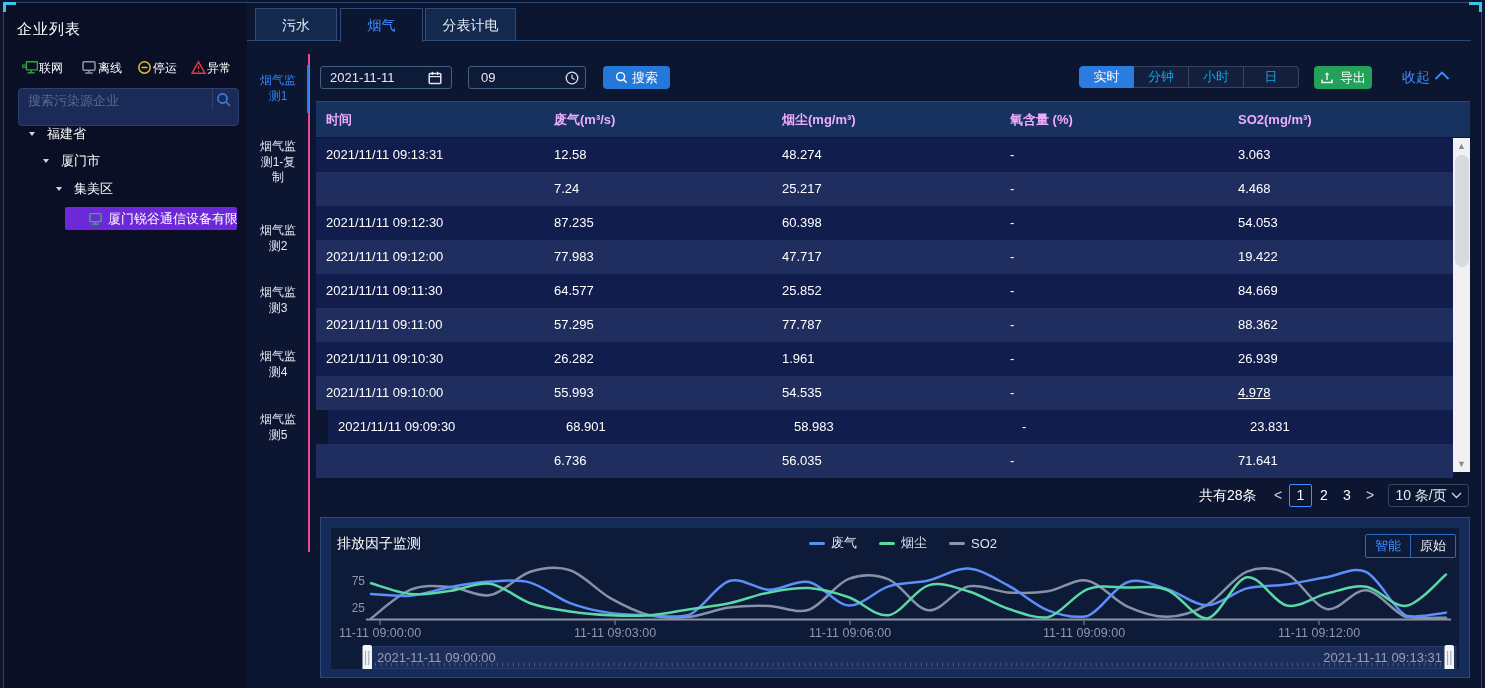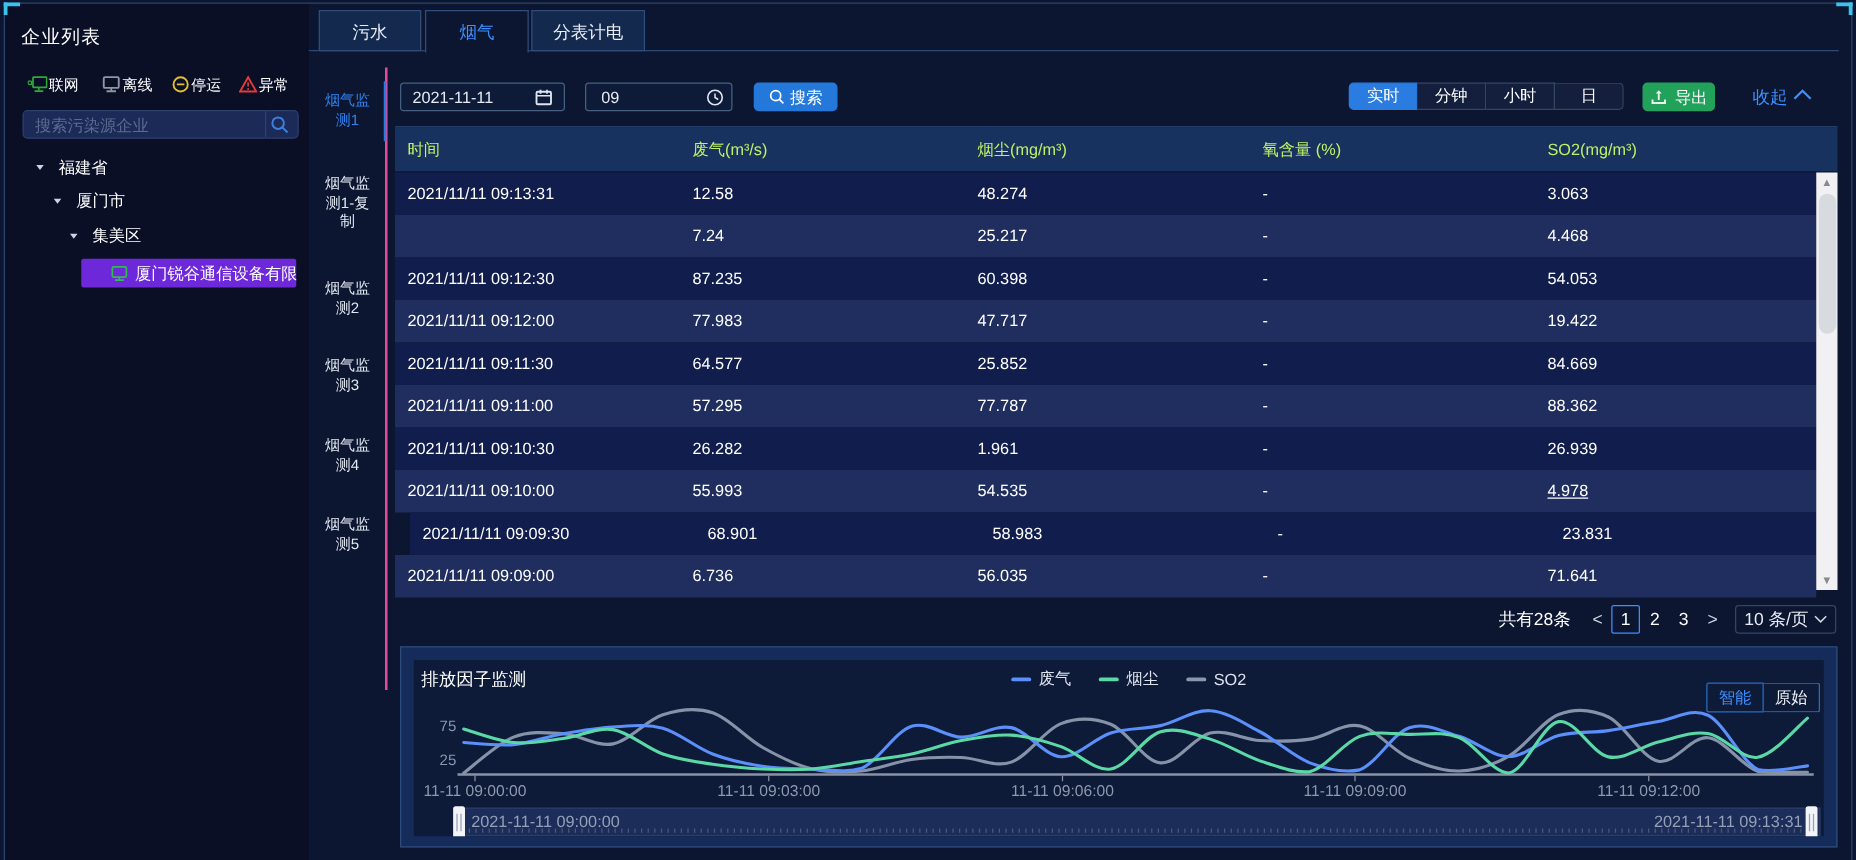--- a/index.html
+++ b/index.html
@@ -12,21 +12,21 @@
 .c-tl-v { left:3px; top:2px; width:3px; height:10px; background:#3cc3ec; }
 .c-tr-h { right:3px; top:2px; width:13px; height:3px; background:#3cc3ec; }
 .c-tr-v { right:3px; top:2px; width:3px; height:10px; background:#3cc3ec; }
 
 
 .sidebar { position:absolute; left:4px; top:3px; width:243px; height:685px; background:#0a0f26; }
 .sb-title { position:absolute; left:13px; top:17px; font-size:15px; color:#fff; letter-spacing:1px; }
 .legend { position:absolute; left:0px; top:57px; width:243px; height:18px; font-size:12px; color:#fff; }
 .leg-item { position:absolute; top:0; height:16px; line-height:16px; }
 .leg-item svg { vertical-align:-3px; margin-right:1px; }
-.search { position:absolute; left:14px; top:85px; width:221px; height:23px; background:#1b2a56; border:1px solid #2c3f6f; border-radius:4px; }
+.search { position:absolute; left:14px; top:85px; width:221px; height:38px; background:#1b2a56; border:1px solid #2c3f6f; border-radius:4px; }
 .search .ph { position:absolute; left:9px; top:3px; font-size:13px; color:#5a6c92; }
 .search .div { position:absolute; right:25px; top:0; width:1px; height:21px; background:#2c3f6f; }
 .search svg { position:absolute; right:6px; top:3px; }
 .tree { position:absolute; left:0; top:118px; width:243px; font-size:13px; color:#fff; }
 .trow { position:absolute; height:22px; line-height:22px; white-space:nowrap; }
 .caret { display:inline-block; width:0; height:0; border-left:3.5px solid transparent; border-right:3.5px solid transparent; border-top:4.5px solid #cdd5e3; margin-right:12px; vertical-align:2px; }
 .tsel { position:absolute; left:61px; top:86px; width:172px; height:23px; background:#6d28d9; border-radius:2px; line-height:23px; padding-left:23px; white-space:nowrap; overflow:hidden; }
 .tsel svg { vertical-align:-3px; margin-right:5px; }
 
 
@@ -39,31 +39,31 @@
 .tabbar { position:absolute; left:247px; top:8px; right:14px; height:33px; border-bottom:1px solid #2c4a74; }
 .tab { position:absolute; top:0; height:33px; line-height:32px; text-align:center; font-size:14px; background:#13294e; border:1px solid #2f4c7a; color:#e8ecf4; }
 .tab.active { background:#0c1631; border-bottom:none; color:#3d8fff; height:34px; }
 
 
 .toolbar { position:absolute; left:310px; top:0; right:4px; height:101px; }
 .inp { position:absolute; top:66px; height:23px; background:#0d1a38; border:1px solid #45607f; border-radius:3px; font-size:13px; color:#e6eaf2; line-height:21px; }
 .inp .ico { position:absolute; top:3px; }
 .btn-search { position:absolute; left:293px; top:66px; width:67px; height:23px; background:#2478da; border-radius:4px; color:#fff; font-size:13px; text-align:center; line-height:23px; }
 .btngroup { position:absolute; left:769px; top:66px; height:22px; display:flex; }
-.bg-item { width:55px; height:22px; line-height:20px; text-align:center; font-size:13px; background:#131f3d; border:1px solid #344564; border-left:none; color:#ffffff; }
+.bg-item { width:55px; height:22px; line-height:20px; text-align:center; font-size:13px; background:#131f3d; border:1px solid #344564; border-left:none; color:#0ea5e9; }
 .bg-item:first-child { border-left:1px solid #344564; border-radius:4px 0 0 4px; }
 .bg-item:last-child { border-radius:0 4px 4px 0; }
 .bg-item.active { background:#2a7ce0; border-color:#2a7ce0; color:#fff; }
 .btn-export { position:absolute; left:1004px; top:66px; width:58px; height:23px; background:#21a159; border-radius:4px; color:#fff; font-size:13px; text-align:center; line-height:23px; }
 .collapse { position:absolute; left:1092px; top:66px; font-size:14px; color:#3d8fff; line-height:23px; }
 
 
 .table { position:absolute; left:316px; top:101px; width:1154px; height:376px; font-size:13px; border-top:1px solid #2b4977; }
 .thead { position:absolute; left:0; top:0; width:1154px; height:35px; background:#17325f; }
-.th { position:absolute; top:0; height:35px; line-height:35px; font-weight:normal; color:#bef264; padding-left:10px; }
+.th { position:absolute; top:0; height:35px; line-height:35px; font-weight:bold; color:#f0abfc; padding-left:10px; }
 .trow2 { position:absolute; left:0; width:1137px; height:34px; }
 .td { position:absolute; top:0; height:34px; line-height:34px; color:#fff; padding-left:10px; }
 .r-dark { background:#101d4d; }
 .r-light { background:#1f2e5e; }
 .sbar { position:absolute; right:0; top:36px; width:17px; height:334px; background:#f1f1f4; }
 .sbar .arr { position:absolute; left:0; width:17px; height:16px; color:#8a8a8a; font-size:9px; text-align:center; line-height:16px; }
 .sbar .thumb { position:absolute; left:1.5px; top:17px; width:14px; height:112px; background:#d7dade; border-radius:7px; }
 
 
 .pager { position:absolute; top:484px; left:1199px; width:280px; height:23px; font-size:14px; color:#fff; }
@@ -72,21 +72,21 @@
 .pg-size { border:1px solid #344564; border-radius:3px; line-height:21px !important; color:#e6eaf2; }
 
 
 .panel { position:absolute; left:320px; top:517px; width:1150px; height:161px; background:#152c5b; border:1px solid #2c4b7d; }
 .panel-in { position:absolute; left:10px; top:10px; width:1128px; height:141px; background:#0d1a38; }
 .ptitle { position:absolute; left:6px; top:7px; font-size:14px; color:#fff; }
 .plegend { position:absolute; left:478px; top:6px; font-size:13px; color:#dde3ee; display:flex; align-items:center; }
 .plegend .dash { width:16px; height:3px; border-radius:2px; margin-right:6px; }
 .plegend span.txt { margin-right:22px; }
 .mode { position:absolute; right:3px; top:6px; display:flex; font-size:13px; }
-.mode div { height:24px; line-height:22px; padding:0 9px; border:1px solid #2a6cc0;margin-top:12px; }
+.mode div { height:24px; line-height:22px; padding:0 9px; border:1px solid #2a6cc0; }
 .mode .m1 { color:#3d8fff; border-radius:2px 0 0 2px; }
 .mode .m2 { color:#f0f2f6; border-left:none; border-radius:0 2px 2px 0; }
 </style>
 </head>
 <body>
 <div class="page">
 <div class="frame"></div>
 <div class="corner c-tl-h"></div>
     <div class="corner c-tl-v"></div>
 <div class="corner c-tr-h"></div>
@@ -247,21 +247,20 @@
         <div class="td" style="left:912px;width:228px;text-decoration:underline;">4.978</div>
       </div>
       <div class="trow2 r-dark" style="top:308px;margin-left:12px;">
         <div class="td" style="left:0px;width:228px;">2021/11/11 09:09:30</div>
         <div class="td" style="left:228px;width:228px;">68.901</div>
         <div class="td" style="left:456px;width:228px;">58.983</div>
         <div class="td" style="left:684px;width:228px;">-</div>
         <div class="td" style="left:912px;width:228px;">23.831</div>
       </div>
       <div class="trow2 r-light" style="top:342px;">
-        <div class="td" style="left:0px;width:228px;">2021/11/11 09:09:00</div>
         <div class="td" style="left:228px;width:228px;">6.736</div>
         <div class="td" style="left:456px;width:228px;">56.035</div>
         <div class="td" style="left:684px;width:228px;">-</div>
         <div class="td" style="left:912px;width:228px;">71.641</div>
       </div>
       <div class="sbar">
         <div class="arr" style="top:0;">▲</div>
         <div class="thumb"></div>
         <div class="arr" style="bottom:0;">▼</div>
       </div>

